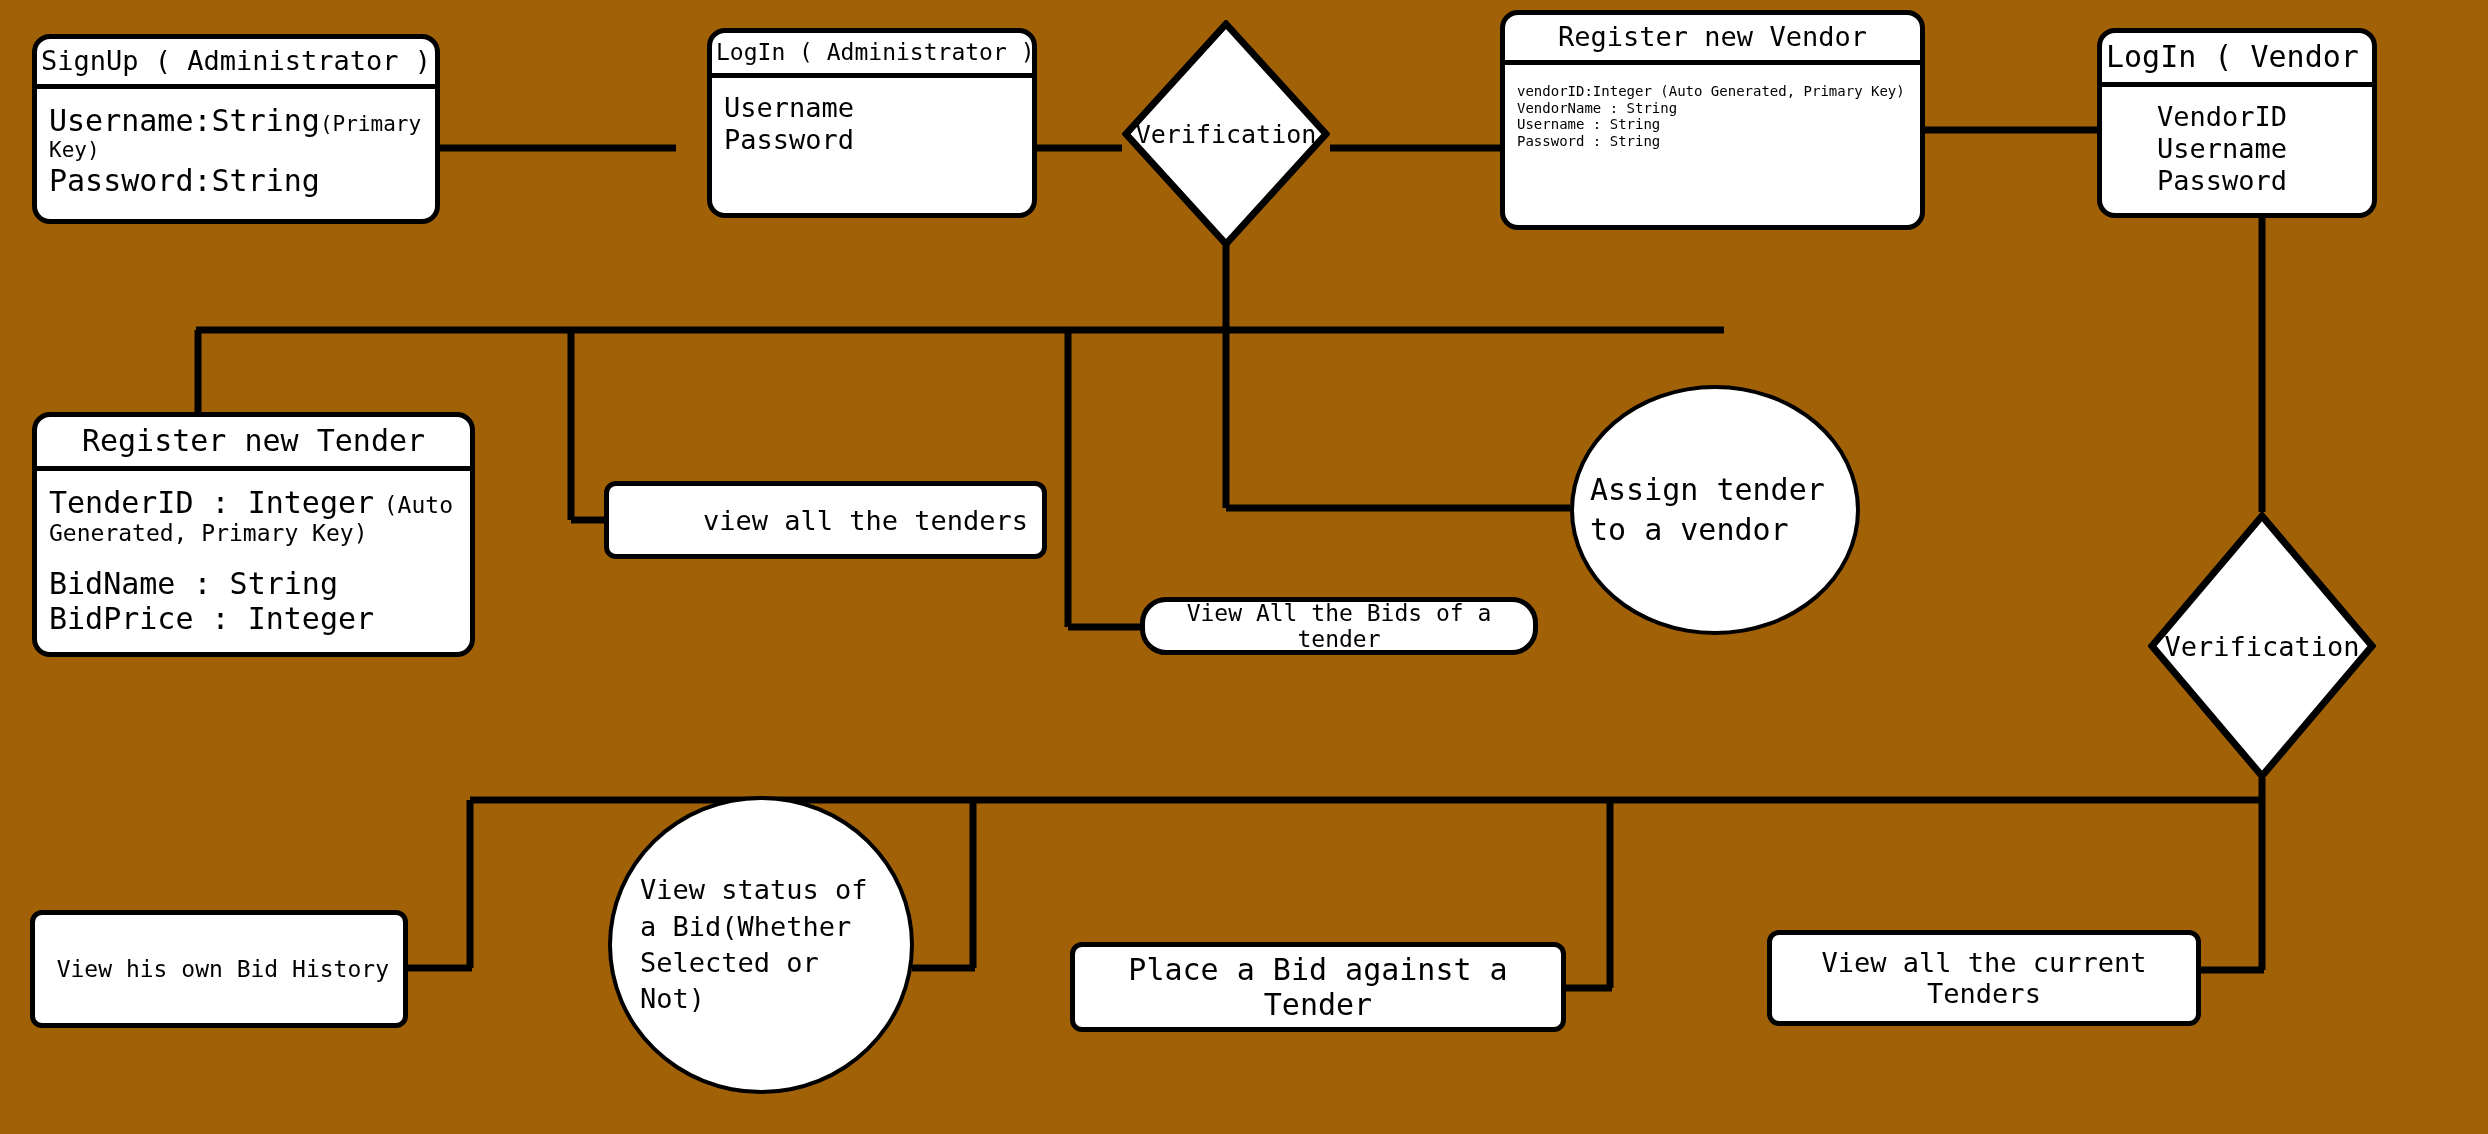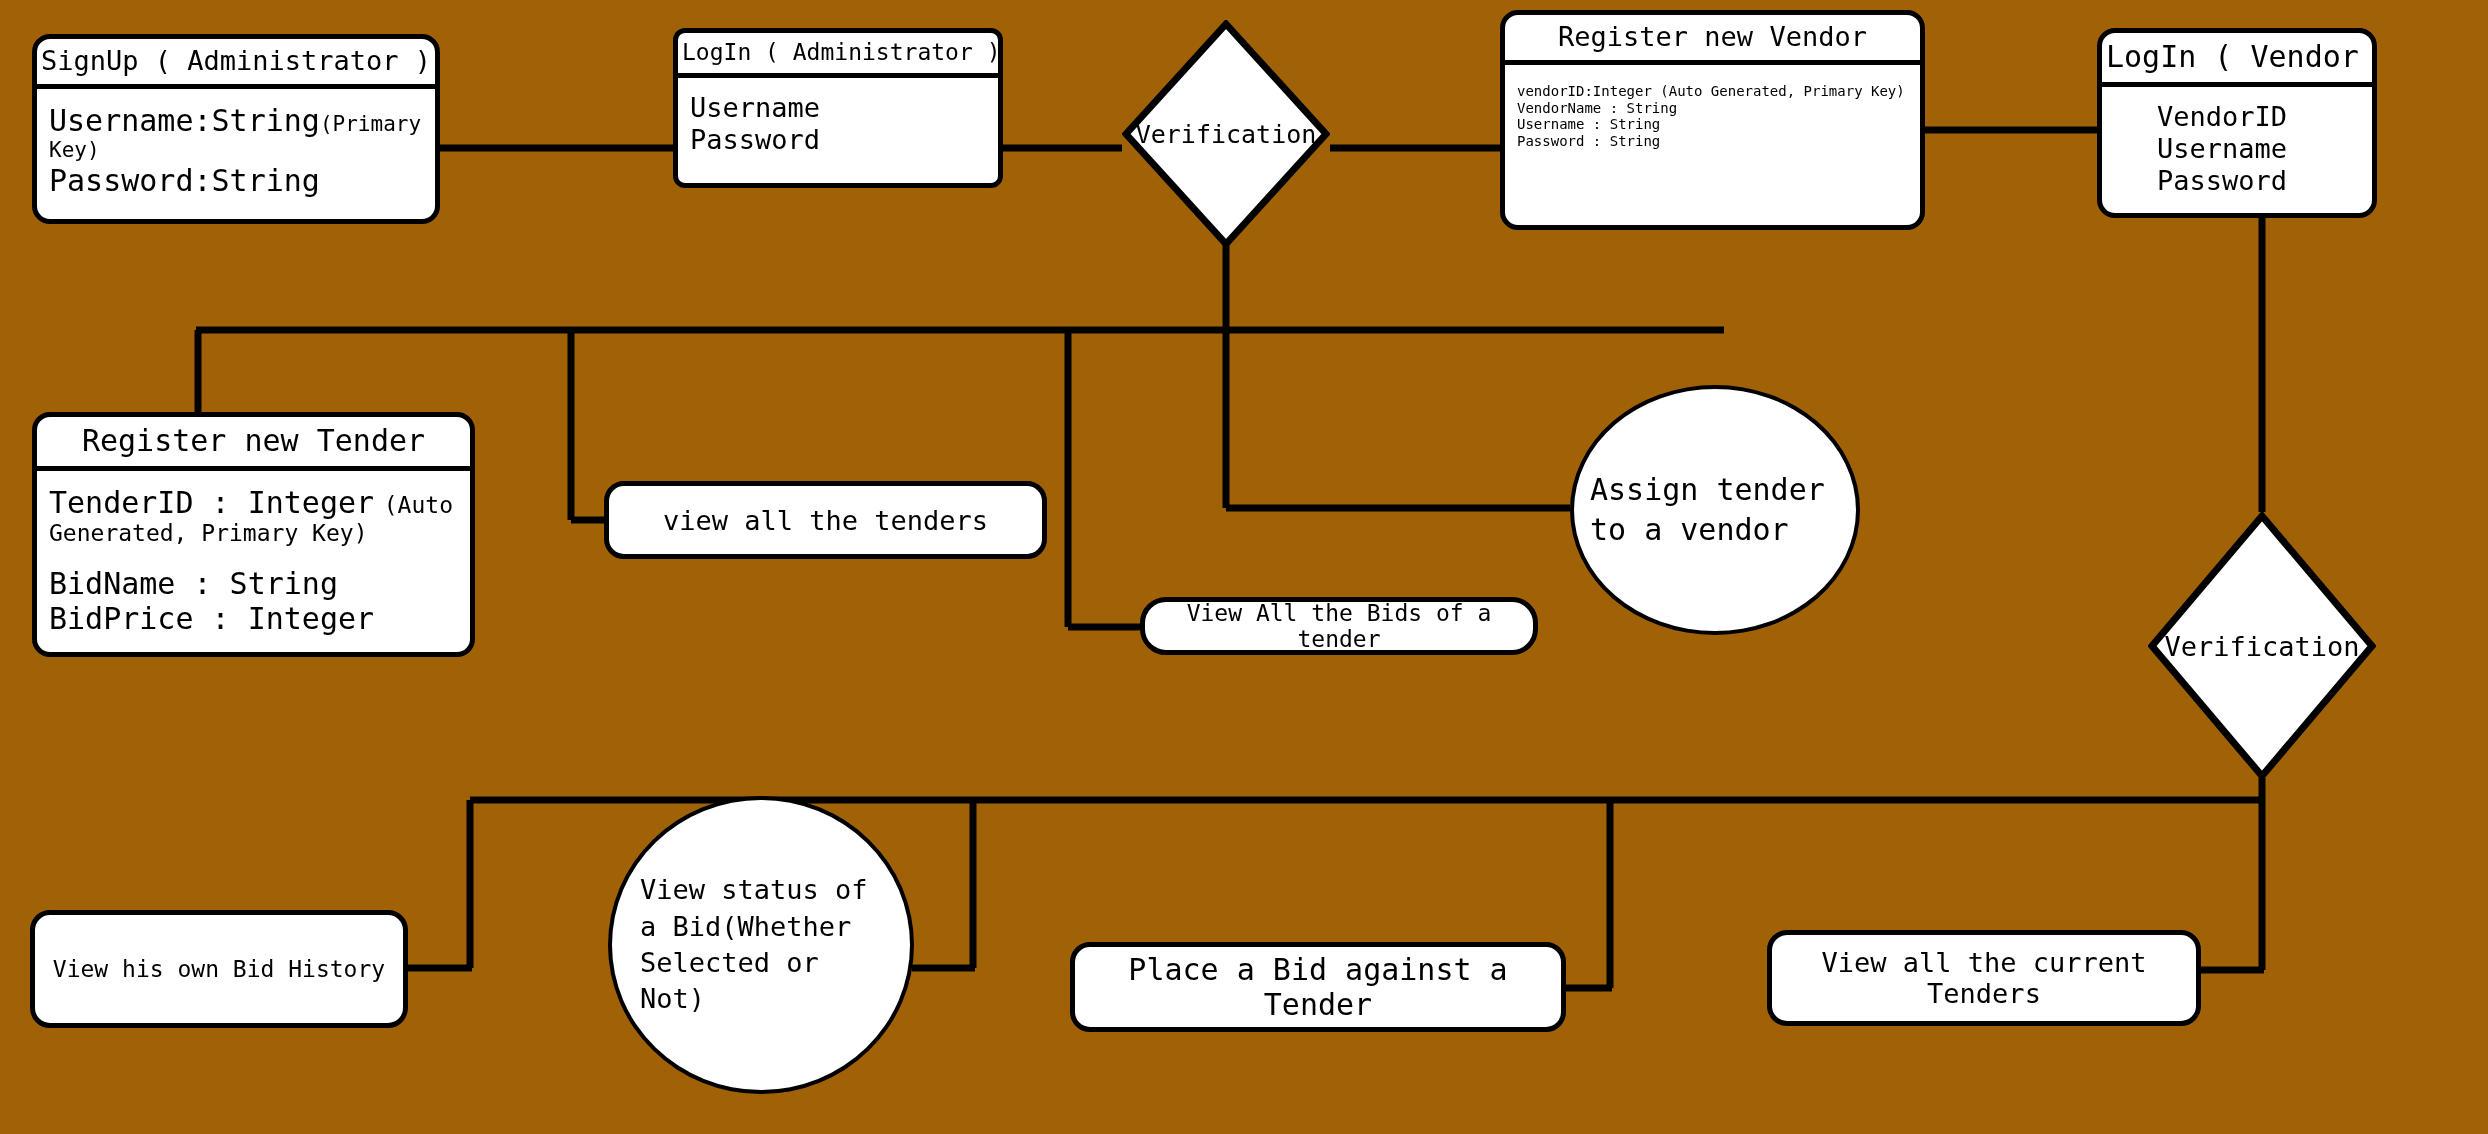--- a/index.html
+++ b/index.html
@@ -51,24 +51,24 @@
     flex: 1 1 auto;
     padding: 14px 12px 8px 12px;
     line-height: 1.18;
   }
   .entity .body .line { white-space: normal; }
   .small { font-size: 14px; }
 
   
   .pill {
     border: 5px solid #000;
-    border-radius: 20px;
-    display: flex;
-    align-items: center;
-    justify-content: center;
+    border-radius: 12px;
+    display: flex;
+    align-items: center;
+    justify-content: flex-end;
     text-align: center;
     padding: 0 14px;
   }
   .pill-flat {
     border: 5px solid #000;
     border-radius: 26px;
     display: flex;
     align-items: center;
     justify-content: center;
     text-align: center;
@@ -169,21 +169,21 @@
     <div class="body">
       <div class="line">
         <span class="f30">Username:String</span><span class="f21">(Primary Key)</span>
       </div>
       <div class="line">
         <span class="f30">Password:String</span>
       </div>
     </div>
   </div>
 
-  <div class="node entity" style="left:673px; top:28px; width:330px; height:160px;border-radius:12px;">
+  <div class="node entity" style="left:707px; top:28px; width:330px; height:190px;">
     <div class="title f23">LogIn ( Administrator )</div>
     <div class="body">
       <div class="line f27">Username</div>
       <div class="line f27">Password</div>
     </div>
   </div>
 
   <div class="node diamond" style="left:1122px; top:20px; width:208px; height:228px; background:transparent;">
     <svg class="dshape" viewBox="0 0 208 228" xmlns="http://www.w3.org/2000/svg">
       <polygon points="104,4 204,114 104,224 4,114" fill="#ffffff" stroke="#000000" stroke-width="7"></polygon>

